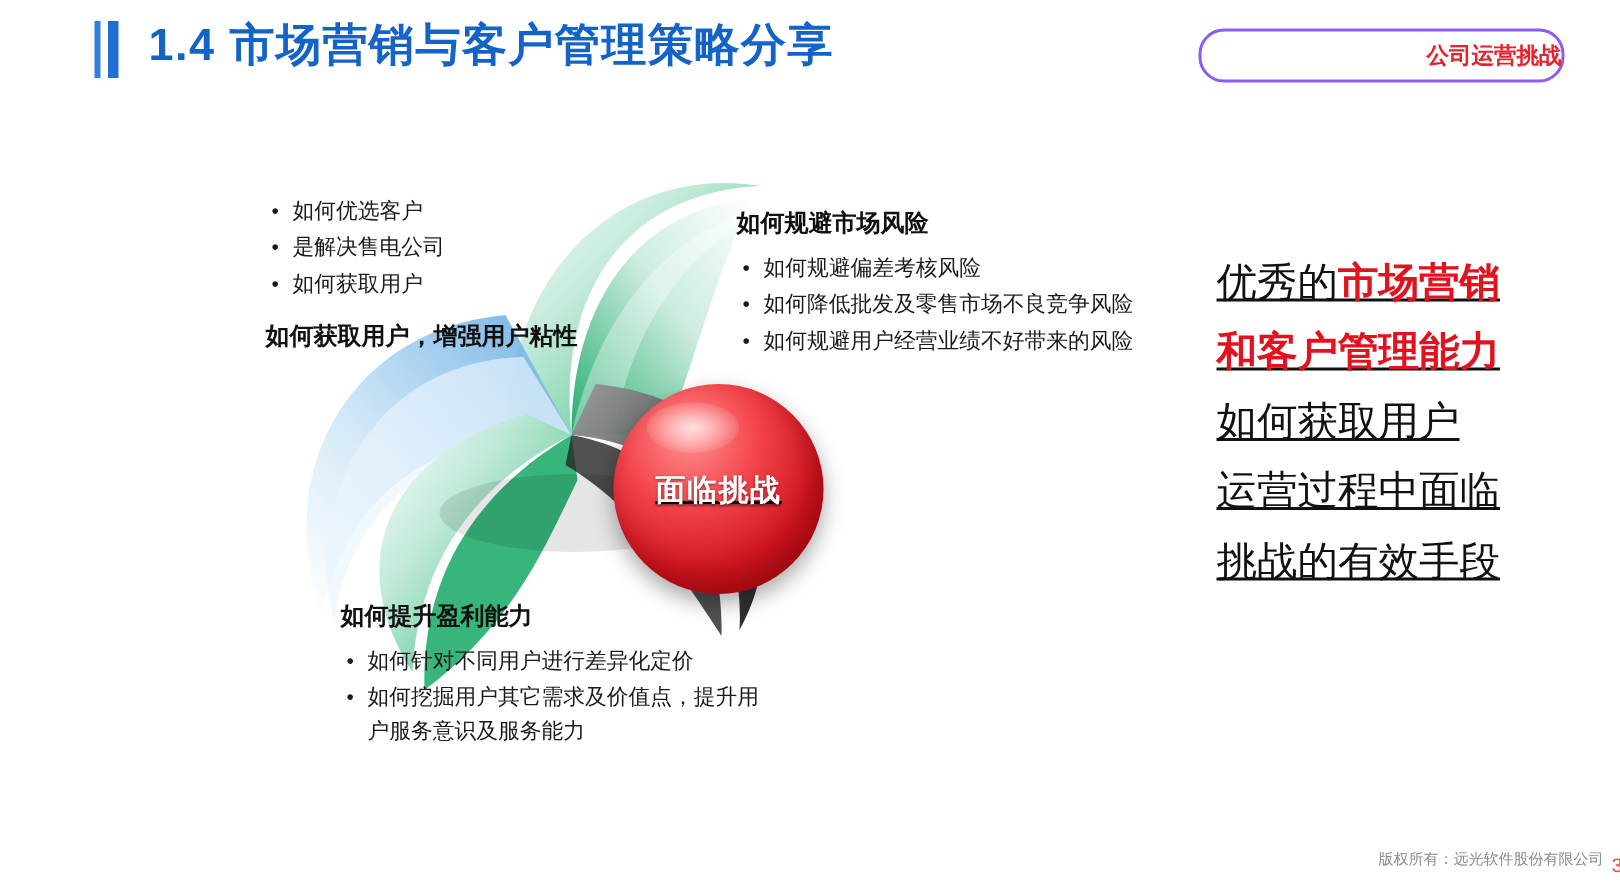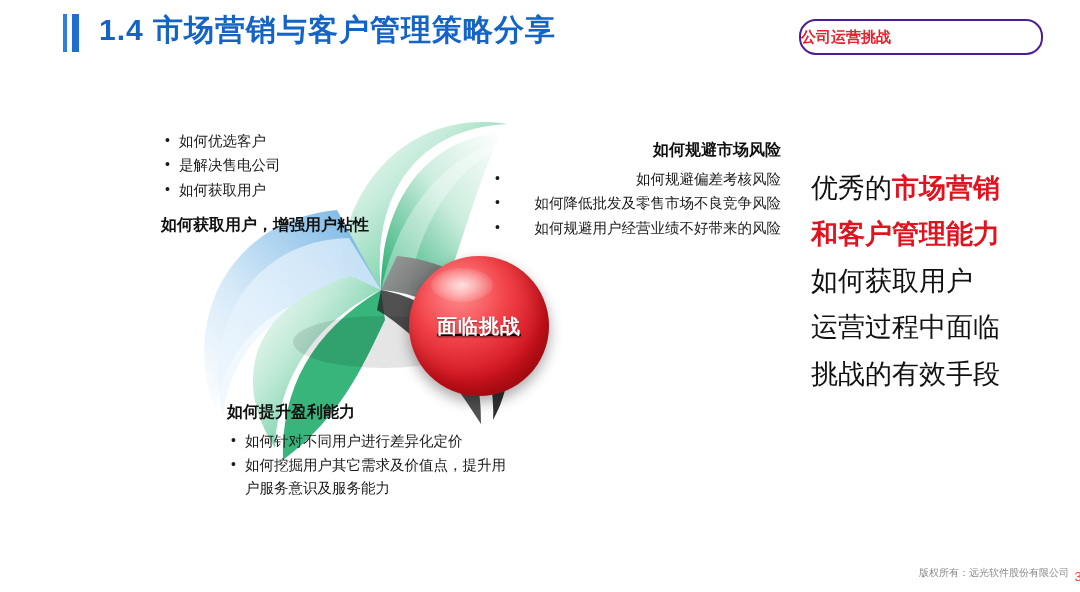--- a/index.html
+++ b/index.html
@@ -48,25 +48,25 @@
     color: #1463c6;
     letter-spacing: 1px;
     white-space: nowrap;
   }
   .badge {
     position: absolute;
     right: 78px;
     top: 19px;
     width: 240px;
     height: 32px;
-    border: 2px solid #4c1d95;
+    border: 2px solid #8b5cf6;
     border-radius: 17px;
     display: flex;
     align-items: center;
-    justify-content: flex-start;
+    justify-content: flex-end;
     color: #e8212b;
     font-size: 15px;
     font-weight: bold;
     background: #ffffff;
   }
 
   
   .diagram {
     position: absolute;
     left: 100px;
@@ -142,38 +142,39 @@
   .blk li::before {
     content: "•";
     position: absolute;
     left: -14px;
     top: 0;
     color: #1a1a1a;
     font-size: 14px;
   }
 
   
-  #blk-acquire { left: 20px; top: 60px; width: 230px; }
+  #blk-acquire { left: 36px; top: 60px; width: 230px; }
   #blk-acquire .blk-heading { margin-top: 12px; }
-  #blk-risk { left: 350px; top: 68px; width: 290px; text-align: right; }
+  #blk-risk { left: 350px; top: 68px; width: 290px; }
   #blk-profit { left: 86px; top: 330px; width: 290px; }
 
   
   .statement {
     position: absolute;
     right: 40px;
     top: 165px;
     width: 270px;
     text-align: left;
   }
   .statement .line {
     font-size: 27px;
     color: #111111;
     line-height: 1.72;
     white-space: nowrap;
+    text-decoration: underline;
   }
   .statement .em {
     color: #e0131f;
     font-weight: bold;
   }
 
   
   .footer-copy {
     position: absolute;
     right: 52px;

